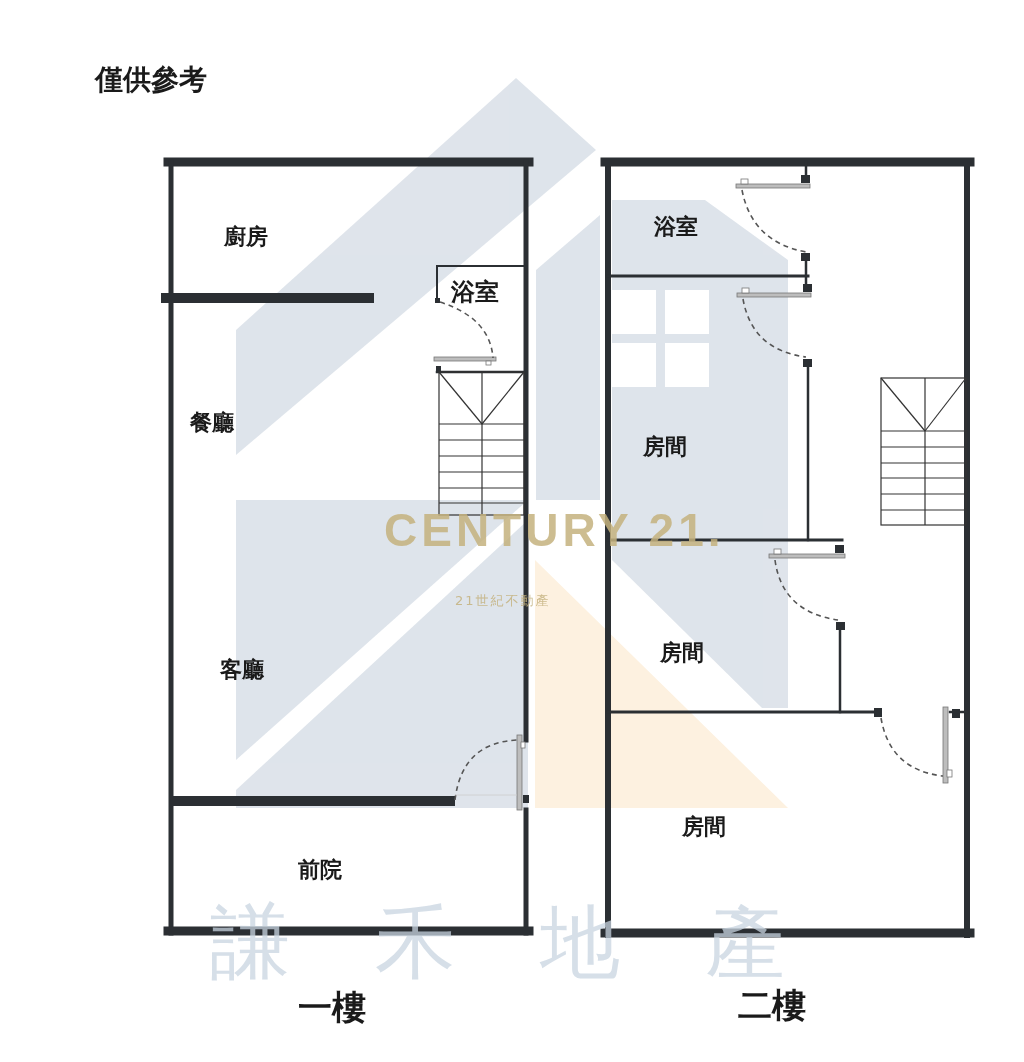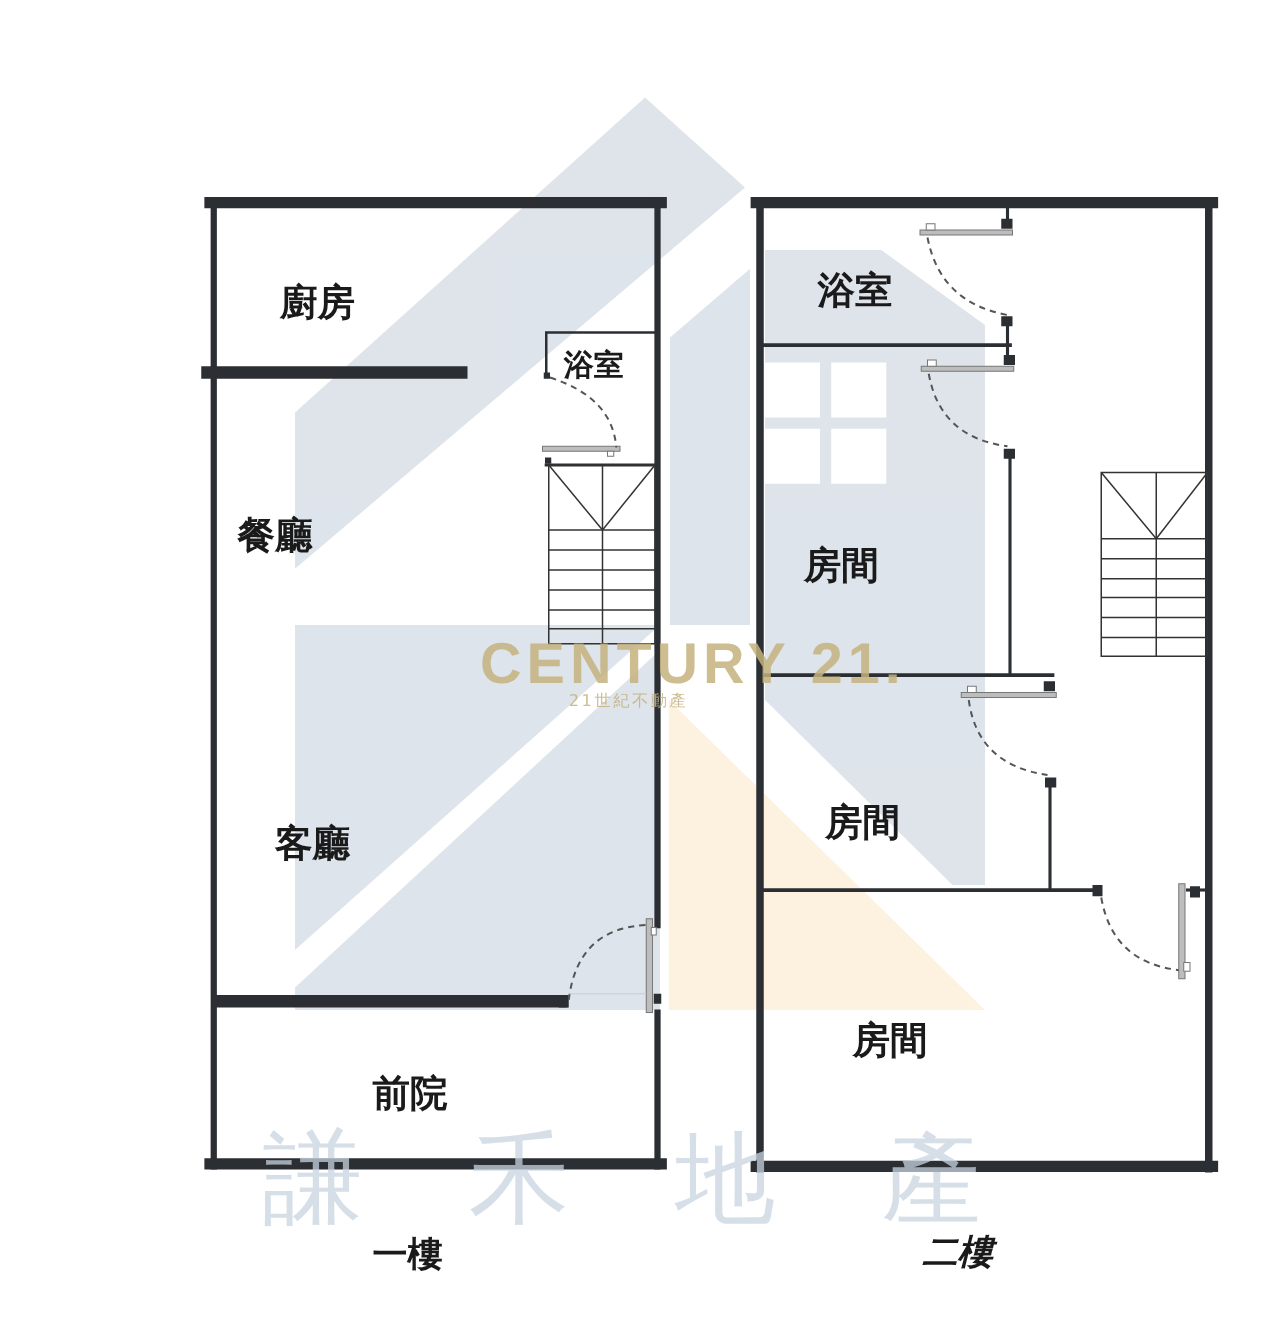--- a/index.html
+++ b/index.html
@@ -1,24 +1,24 @@
 <!DOCTYPE html>
 <html><head>
 <meta charset="utf-8">
 <style>
   html, body { margin: 0; padding: 0; background: #ffffff; }
   body { width: 1024px; height: 1062px; position: relative; overflow: hidden;
          font-family: "DejaVu Sans", "Liberation Sans", sans-serif; }
   #plan { position: absolute; left: 0; top: 0; width: 1024px; height: 1062px; }
   .lbl { position: absolute; color: #1a1a1a; font-weight: bold; white-space: nowrap;
          font-family: "DejaVu Sans", "Liberation Sans", sans-serif; }
-  .room { font-size: 30px; }
+  .room { font-size: 22px; }
   .small { font-size: 24px; }
   .disclaimer { font-size: 28px; line-height: 36px; text-align: center; }
-  .floor { font-size: 28px; }
+  .floor { font-size: 34px; }
   .wm-c21 { position: absolute; left: 357px; top: 503px; font-size: 46px; font-weight: bold;
             color: rgba(196,178,126,0.85); letter-spacing: 4px;
             font-family: "Liberation Sans", "DejaVu Sans", sans-serif; margin-left: 27px; }
   .wm-c21-sub { position: absolute; left: 455px; top: 552px; font-size: 13px;
                 color: rgba(196,178,126,0.85); letter-spacing: 2px; }
   .wm-brand { position: absolute; top: 890px; font-size: 80px; color: rgba(200,212,224,0.75);
               font-weight: normal; }
 </style>
 </head>
 <body>
@@ -154,33 +154,34 @@
   <g>
     <rect x="874" y="708" width="8" height="9" fill="#2b2f33"></rect>
     <rect x="943" y="707" width="5" height="76" fill="#bdbdbd" stroke="#777" stroke-width="0.8"></rect>
     <rect x="947" y="770" width="5" height="7" fill="#fff" stroke="#777" stroke-width="0.8"></rect>
     <rect x="952" y="709" width="8" height="9" fill="#2b2f33"></rect>
     <path d="M881,718 Q890,770 943,776" stroke="#555" stroke-width="1.6" fill="none" stroke-dasharray="5,4"></path>
   </g>
 </svg>
 
 <div class="wm-c21">CENTURY 21.</div>
-<div class="wm-c21-sub lbl" style="font-weight:normal;color:rgba(196,178,126,0.85);font-size:13px;">21世紀不動產</div>
+<div class="wm-c21-sub lbl" style="font-weight:normal;color:rgba(196,178,126,0.85);font-size:13px;margin-top:40px;">21世紀不動產</div>
 <div class="wm-brand" style="left:210px;">謙</div>
 <div class="wm-brand" style="left:375px;">禾</div>
 <div class="wm-brand" style="left:540px;">地</div>
 <div class="wm-brand" style="left:705px;">產</div>
 
 <div class="lbl disclaimer" style="left:26px; top:62px; width:250px;">
+  <div>僅供參考</div>
 </div>
 
 <div class="lbl room" style="left:224px; top:222px;">廚房</div>
 <div class="lbl small" style="left:451px; top:276px;">浴室</div>
 <div class="lbl room" style="left:190px; top:408px;text-align:center;">餐廳</div>
 <div class="lbl room" style="left:220px; top:655px;">客廳</div>
 <div class="lbl room" style="left:298px; top:855px;">前院</div>
 <div class="lbl floor" style="left:298px; top:985px;">一樓</div>
 
 <div class="lbl room" style="left:654px; top:212px;">浴室</div>
 <div class="lbl room" style="left:643px; top:432px;">房間</div>
 <div class="lbl room" style="left:660px; top:638px;">房間</div>
 <div class="lbl room" style="left:682px; top:812px;">房間</div>
-<div class="lbl floor" style="left:738px; top:983px;font-style:italic;">二樓</div>
+<div class="lbl floor" style="left:738px; top:983px;">二樓</div>
 
 </body></html>

